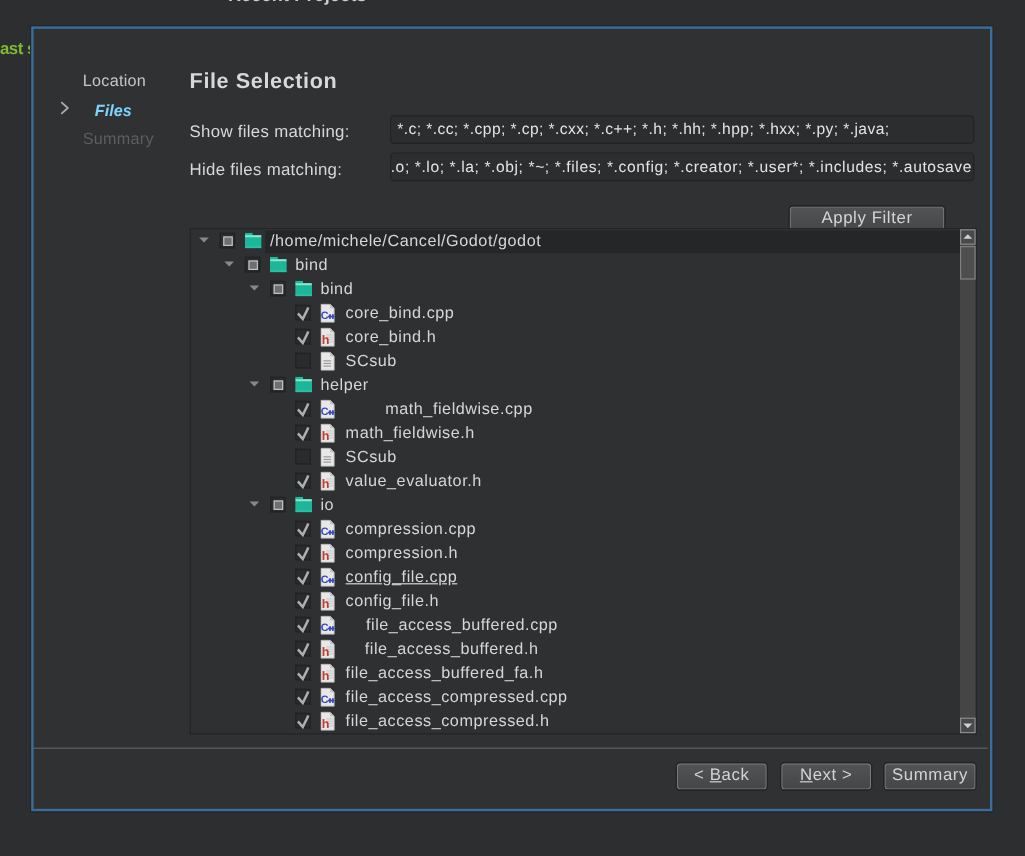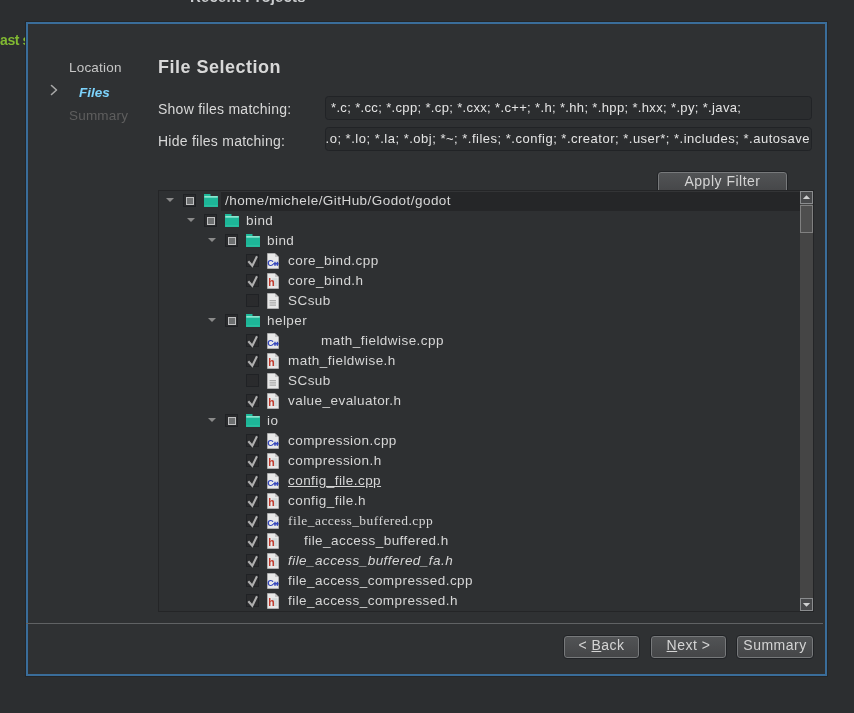--- a/index.html
+++ b/index.html
@@ -56,21 +56,21 @@
 <div class="exp" style="left:166px; top:198px;"></div>
 <div class="cb" style="left:183px; top:194px;">
     <div class="tri"></div>
   </div>
 <svg class="abs" style="left:204px; top:194px;" width="14" height="13" viewBox="0 0 14 13">
     <rect x="0" y="0" width="6.5" height="3" fill="#1fb89a"></rect>
     <rect x="0" y="2" width="14" height="11" fill="#1db698"></rect>
     <rect x="0.3" y="2" width="13.4" height="1.7" fill="#8ce6cf"></rect>
     <rect x="0.3" y="11.3" width="13.4" height="1.2" fill="#30c3a5"></rect>
   </svg>
-<div class="rowtext" style="left:225px; top:191px;">/home/michele/GitHub/Godot/godot</div>
+<div class="rowtext" style="left:225px; top:191px;">/home/michele/Cancel/Godot/godot</div>
 <div class="exp" style="left:187px; top:218px;"></div>
 <div class="cb" style="left:204px; top:214px;">
     <div class="tri"></div>
   </div>
 <svg class="abs" style="left:225px; top:214px;" width="14" height="13" viewBox="0 0 14 13">
     <rect x="0" y="0" width="6.5" height="3" fill="#1fb89a"></rect>
     <rect x="0" y="2" width="14" height="11" fill="#1db698"></rect>
     <rect x="0.3" y="2" width="13.4" height="1.7" fill="#8ce6cf"></rect>
     <rect x="0.3" y="11.3" width="13.4" height="1.2" fill="#30c3a5"></rect>
   </svg>
@@ -253,21 +253,21 @@
     <path d="M2.3 7.2 L6.3 11.8 L11 2.3" stroke="#aeaeae" stroke-width="2.1" fill="none"></path>
   </svg>
 <svg class="abs" style="left:267px; top:513px;" width="12" height="16" viewBox="0 0 12 16">
     <path d="M0.5 0.5 h7.5 l3.5 3.5 v11.5 h-11 z" fill="#e8e8e8" stroke="#b9b9b9" stroke-width="0.8"></path>
     <path d="M8 0.5 v3.5 h3.5 z" fill="#c4c4c4"></path>
     <text x="0.3" y="12.6" font-family="Liberation Sans" font-size="9" font-weight="bold" fill="#3547bd">C</text>
     <rect x="6.2" y="10" width="5.4" height="1.5" fill="#3547bd"></rect>
     <rect x="7.3" y="8.8" width="1.4" height="4" fill="#3547bd"></rect>
     <rect x="9.7" y="8.8" width="1.4" height="4" fill="#3547bd"></rect>
   </svg>
-<div class="rowtext" style="left:288px; top:511px;font-family:Liberation Serif, serif;">file_access_buffered.cpp</div>
+<div class="rowtext" style="left:305px; top:511px;">file_access_buffered.cpp</div>
 <div class="cb" style="left:246px; top:534px;"></div>
 <svg class="abs" style="left:246px; top:534px;" width="15" height="15" viewBox="0 0 15 15">
     <path d="M2.3 7.2 L6.3 11.8 L11 2.3" stroke="#aeaeae" stroke-width="2.1" fill="none"></path>
   </svg>
 <svg class="abs" style="left:267px; top:533px;" width="12" height="16" viewBox="0 0 12 16">
     <path d="M0.5 0.5 h7.5 l3.5 3.5 v11.5 h-11 z" fill="#e8e8e8" stroke="#b9b9b9" stroke-width="0.8"></path>
     <path d="M8 0.5 v3.5 h3.5 z" fill="#c4c4c4"></path>
     <rect x="5" y="5.6" width="5.5" height="0.9" fill="#bcc9cb"></rect>
     <rect x="5" y="7.6" width="5.5" height="0.9" fill="#bcc9cb"></rect>
     <rect x="5" y="9.6" width="5.5" height="0.9" fill="#bcc9cb"></rect>
@@ -281,21 +281,21 @@
   </svg>
 <svg class="abs" style="left:267px; top:553px;" width="12" height="16" viewBox="0 0 12 16">
     <path d="M0.5 0.5 h7.5 l3.5 3.5 v11.5 h-11 z" fill="#e8e8e8" stroke="#b9b9b9" stroke-width="0.8"></path>
     <path d="M8 0.5 v3.5 h3.5 z" fill="#c4c4c4"></path>
     <rect x="5" y="5.6" width="5.5" height="0.9" fill="#bcc9cb"></rect>
     <rect x="5" y="7.6" width="5.5" height="0.9" fill="#bcc9cb"></rect>
     <rect x="5" y="9.6" width="5.5" height="0.9" fill="#bcc9cb"></rect>
     <rect x="5" y="11.6" width="5.5" height="0.9" fill="#bcc9cb"></rect>
     <text x="1.2" y="13.4" font-family="Liberation Sans" font-size="10.5" font-weight="bold" fill="#c23b2e">h</text>
   </svg>
-<div class="rowtext" style="left:288px; top:551px;font-style:italic;">file_access_buffered_fa.h</div>
+<div class="rowtext" style="left:288px; top:551px;">file_access_buffered_fa.h</div>
 <div class="cb" style="left:246px; top:574px;"></div>
 <svg class="abs" style="left:246px; top:574px;" width="15" height="15" viewBox="0 0 15 15">
     <path d="M2.3 7.2 L6.3 11.8 L11 2.3" stroke="#aeaeae" stroke-width="2.1" fill="none"></path>
   </svg>
 <svg class="abs" style="left:267px; top:573px;" width="12" height="16" viewBox="0 0 12 16">
     <path d="M0.5 0.5 h7.5 l3.5 3.5 v11.5 h-11 z" fill="#e8e8e8" stroke="#b9b9b9" stroke-width="0.8"></path>
     <path d="M8 0.5 v3.5 h3.5 z" fill="#c4c4c4"></path>
     <text x="0.3" y="12.6" font-family="Liberation Sans" font-size="9" font-weight="bold" fill="#3547bd">C</text>
     <rect x="6.2" y="10" width="5.4" height="1.5" fill="#3547bd"></rect>
     <rect x="7.3" y="8.8" width="1.4" height="4" fill="#3547bd"></rect>

